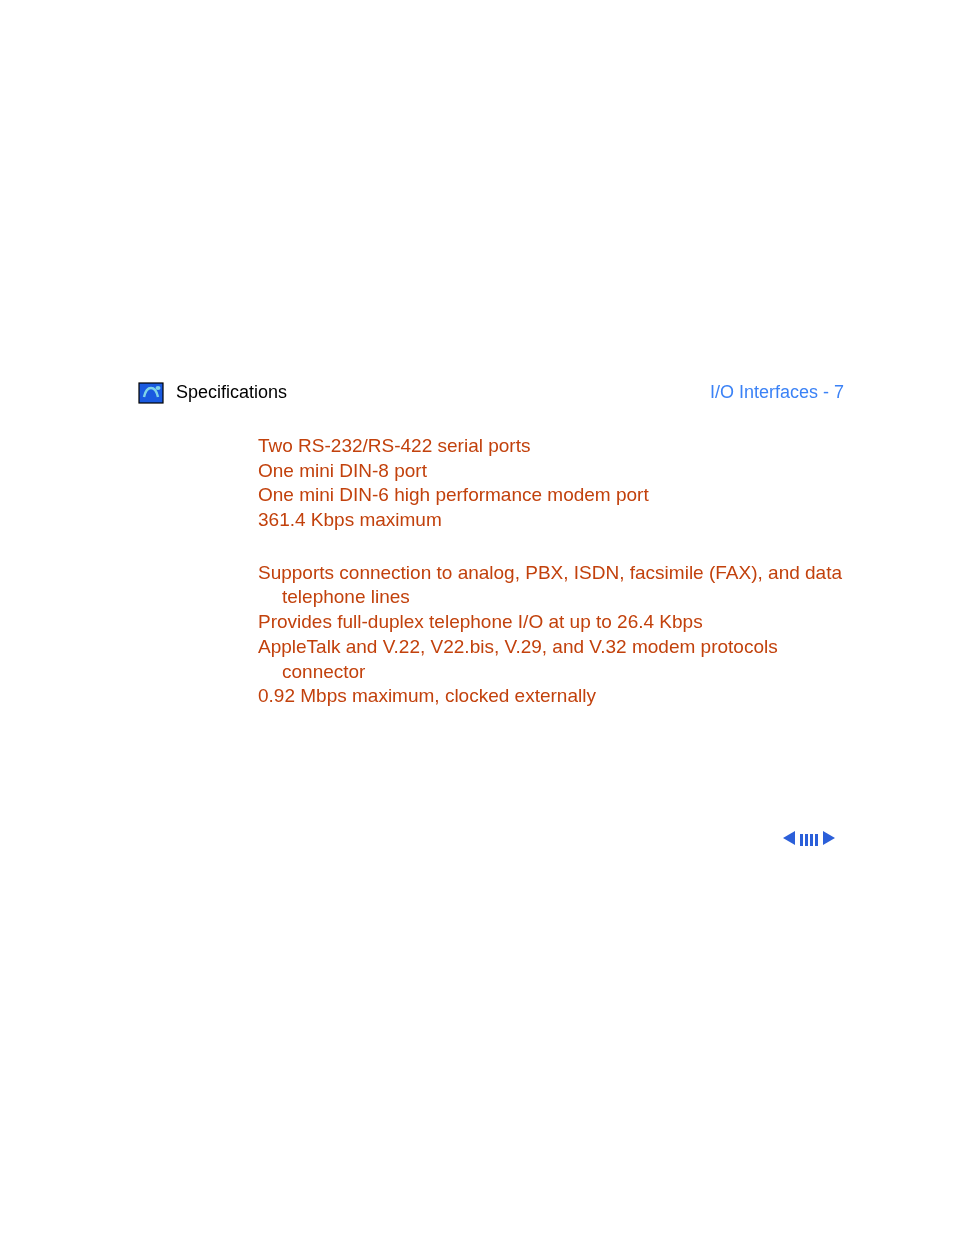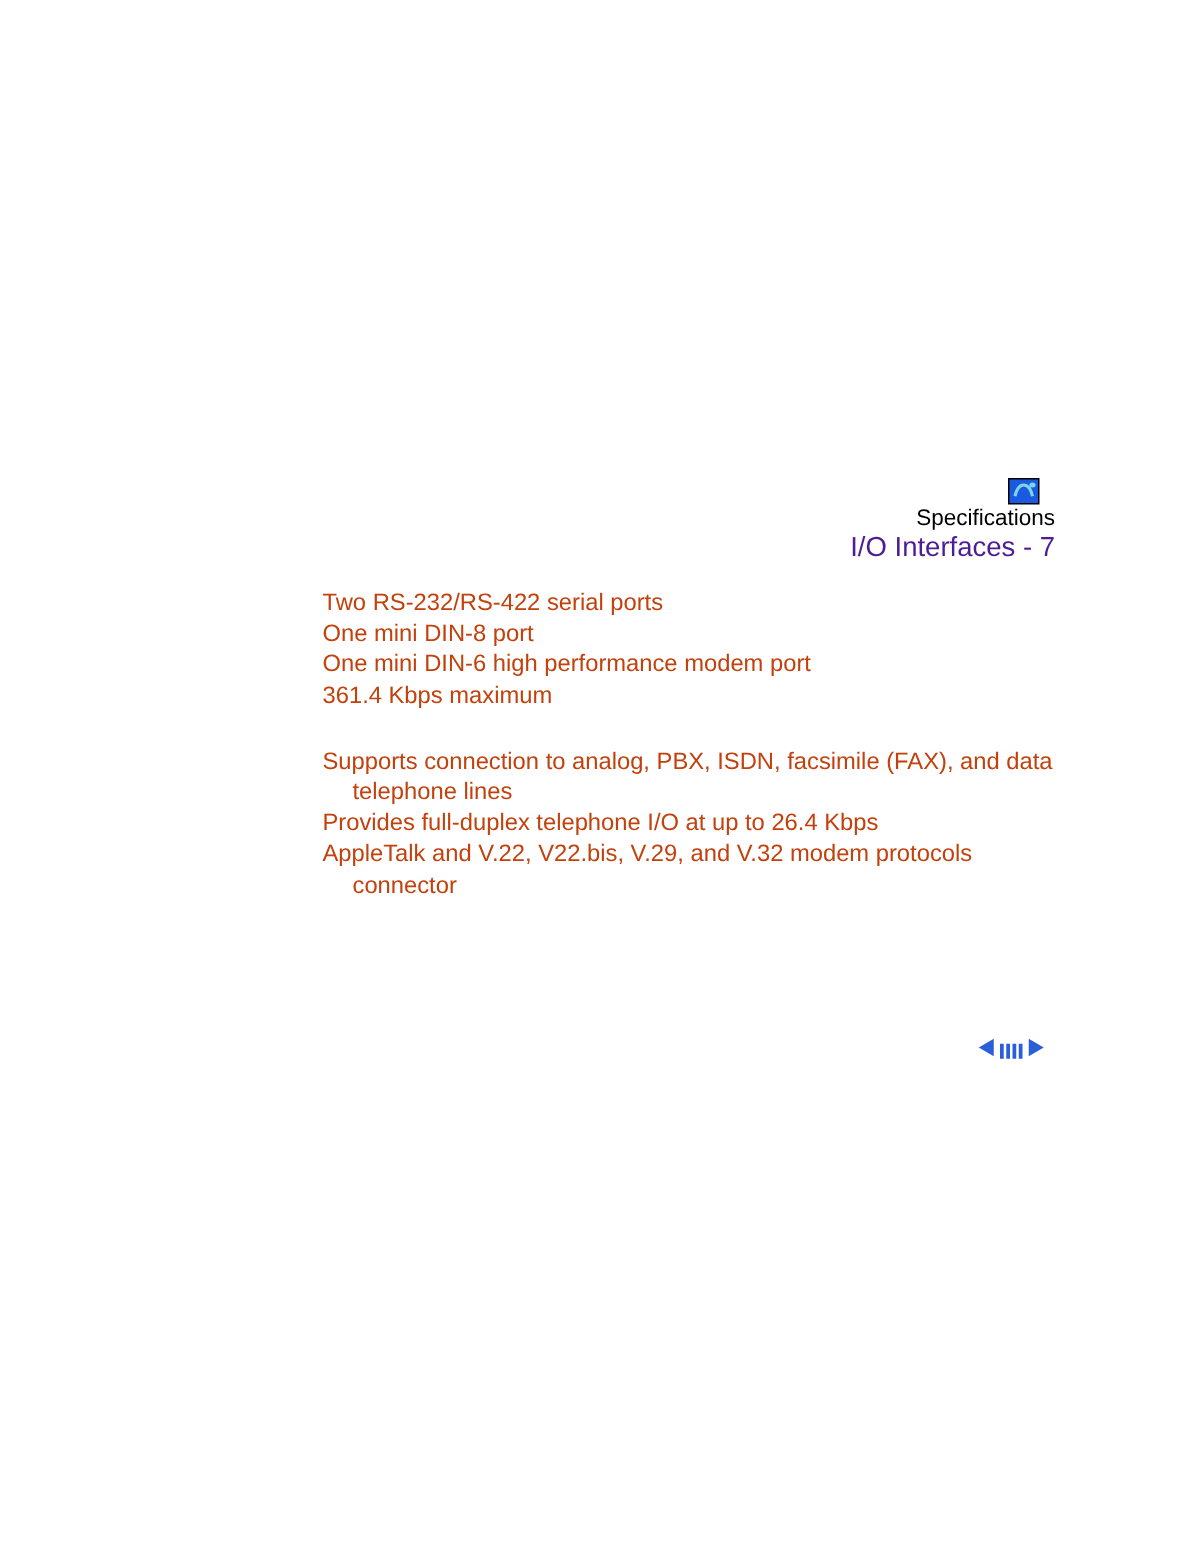--- a/index.html
+++ b/index.html
@@ -15,42 +15,41 @@
       position: relative;
     }
     .page-content {
       position: absolute;
       top: 382px;
       left: 138px;
       right: 110px;
     }
     .header-row {
       display: flex;
-      align-items: flex-end;
-      margin-bottom: 20px;
-      flex-direction: column;
+      align-items: flex-start;
+      margin-bottom: 30px;
     }
     .doc-icon {
       width: 28px;
       height: 22px;
       margin-right: 10px;
       flex-shrink: 0;
     }
     .section-title {
       font-size: 18px;
       color: #000;
       font-weight: 400;
       flex: 0 0 auto;
     }
     .spacer {
       flex: 1;
     }
     .page-location {
-      font-size: 22px;
-      color: #4c1d95;
+      font-size: 18px;
+      color: #3b82f6;
       font-weight: 400;
     }
     .body-content {
       margin-left: 120px;
       font-size: 19px;
       line-height: 1.3;
       color: #c2410c;
     }
     .block {
       margin-bottom: 28px;
@@ -107,20 +106,21 @@
       <span class="body-line">Two RS-232/RS-422 serial ports</span>
       <span class="body-line">One mini DIN-8 port</span>
       <span class="body-line">One mini DIN-6 high performance modem port</span>
       <span class="body-line">361.4 Kbps maximum</span>
     </div>
 
     <div class="block">
       <span class="body-line hanging">Supports connection to analog, PBX, ISDN, facsimile (FAX), and data telephone lines</span>
       <span class="body-line">Provides full-duplex telephone I/O at up to 26.4 Kbps</span>
       <span class="body-line hanging">AppleTalk and V.22, V22.bis, V.29, and V.32 modem protocols connector</span>
+      <span class="body-line">0.92 Mbps maximum, clocked externally</span>
     </div>
 
   </div>
 </div>
 
 <div class="nav-controls">
   <span class="nav-arrow">
     <svg width="14" height="16" viewBox="0 0 14 16">
       <path d="M 13 1 L 1 8 L 13 15 Z" fill="#2b5fd9"></path>
     </svg>

